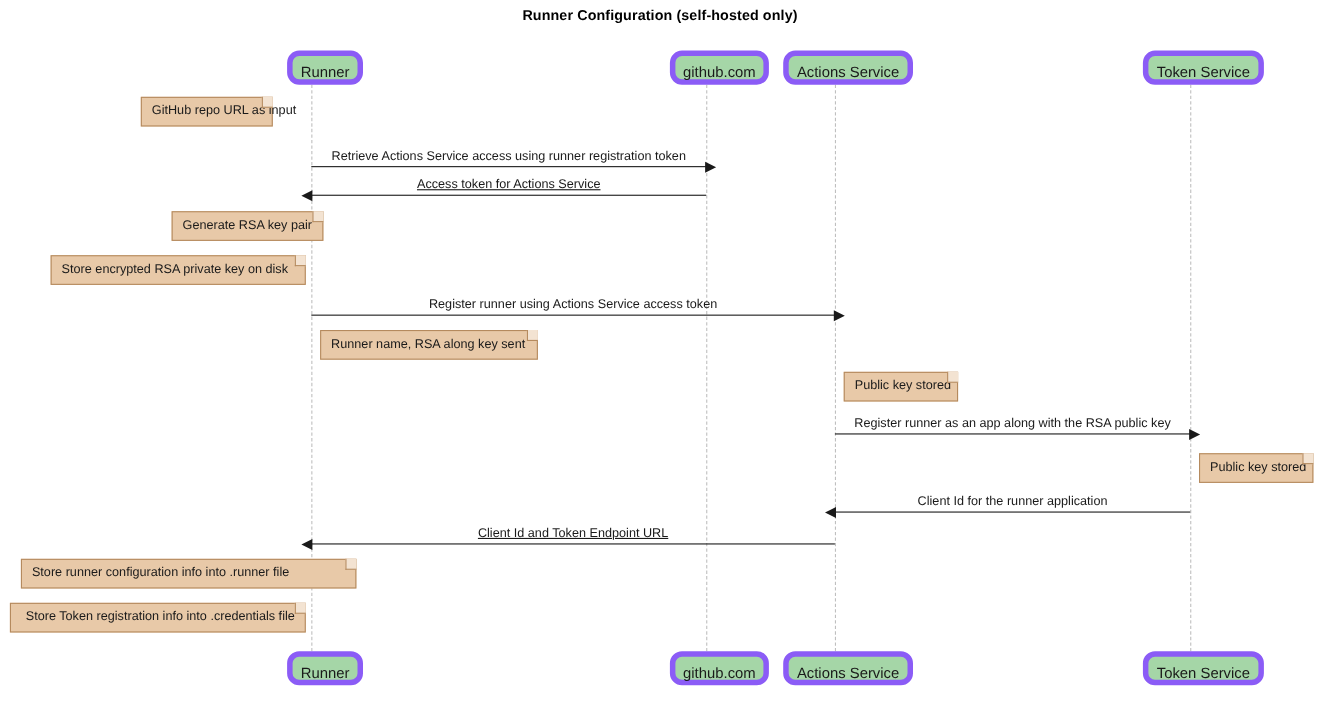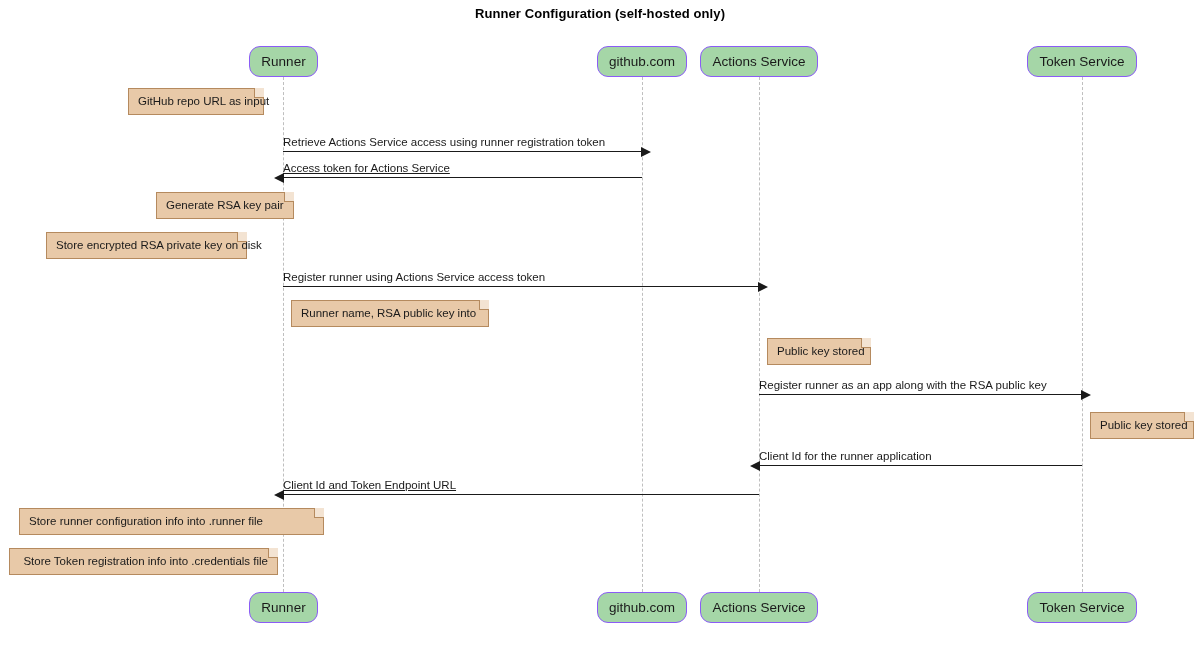--- a/index.html
+++ b/index.html
@@ -32,28 +32,29 @@
   }
   .lifeline {
     position: absolute;
     width: 0;
     border-left: 1px dashed #bfbfbf;
   }
   .participant {
     position: absolute;
     box-sizing: border-box;
     background: #a5d6a7;
-    border: 1px solid #8b5cf6;
+    border: 5px solid #8b5cf6;
     border-radius: 11px;
     height: 31px;
     line-height: 29px;
     text-align: center;
     font-size: 13.5px;
     color: #1a1a1a;
     white-space: nowrap;
+    margin-left: 12px;
   }
   .note {
     position: absolute;
     box-sizing: border-box;
     background: #e8c9a8;
     border: 1px solid #b58a5e;
     height: 27px;
     line-height: 25px;
     font-size: 11.5px;
     color: #1a1a1a;
@@ -89,20 +90,21 @@
   }
   .msg .head.left {
     left: -9px;
     border-right: 10px solid #1a1a1a;
   }
   .msg-label {
     position: absolute;
     font-size: 11.5px;
     color: #1a1a1a;
     white-space: nowrap;
+    text-align: center;
     transform: translateY(-100%);
   }
 </style>
 </head>
 <body>
 
 <div id="canvas">
 
   <div id="diagram-title">Runner Configuration (self-hosted only)</div>
 
@@ -138,24 +140,24 @@
       <div class="msg" style="left: 759px; width: 323px; top: 465px;">
         <div class="head left"></div>
       </div>
       <div class="msg-label" style="left: 759px; width: 323px; top: 462px;">Client Id for the runner application</div>
       <div class="msg" style="left: 283px; width: 476px; top: 494px;">
         <div class="head left"></div>
       </div>
       <div class="msg-label" style="left: 283px; width: 476px; top: 491px; text-decoration: underline;">Client Id and Token Endpoint URL</div>
     </div>
   <div id="notes-layer">
-      <div class="note" style="left: 128px; width: 136px; top: 88px;"><span>GitHub repo URL as input</span><span class="fold"></span></div>
+      <div class="note" style="left: 128px; width: 120px; top: 88px;"><span>GitHub repo URL as input</span><span class="fold"></span></div>
       <div class="note" style="left: 140px; width: 138px; top: 192px; margin-left: 16px;"><span>Generate RSA key pair</span><span class="fold"></span></div>
-      <div class="note" style="left: 46px; width: 201px; top: 232px;"><span>Store encrypted RSA private key on disk</span><span class="fold"></span></div>
-      <div class="note" style="left: 291px; width: 198px; top: 300px;"><span>Runner name, RSA public key into</span><span class="fold"></span></div>
+      <div class="note" style="left: 46px; width: 232px; top: 232px;"><span>Store encrypted RSA private key on disk</span><span class="fold"></span></div>
+      <div class="note" style="left: 291px; width: 198px; top: 300px;"><span>Runner name, RSA along key sent</span><span class="fold"></span></div>
       <div class="note" style="left: 767px; width: 104px; top: 338px;"><span>Public key stored</span><span class="fold"></span></div>
       <div class="note" style="left: 1090px; width: 104px; top: 412px;"><span>Public key stored</span><span class="fold"></span></div>
       <div class="note" style="left: 19px; width: 305px; top: 508px;"><span>Store runner configuration info into .runner file</span><span class="fold"></span></div>
       <div class="note" style="left: 9px; width: 269px; top: 548px; text-align: right;"><span>Store Token registration info into .credentials file</span><span class="fold"></span></div>
     </div>
   <div id="participants-bottom">
       <div class="participant" style="left: 249px; width: 69px; top: 592px;"><span>Runner</span></div>
       <div class="participant" style="left: 597px; width: 90px; top: 592px;"><span>github.com</span></div>
       <div class="participant" style="left: 700px; width: 118px; top: 592px;"><span>Actions Service</span></div>
       <div class="participant" style="left: 1027px; width: 110px; top: 592px;"><span>Token Service</span></div>

